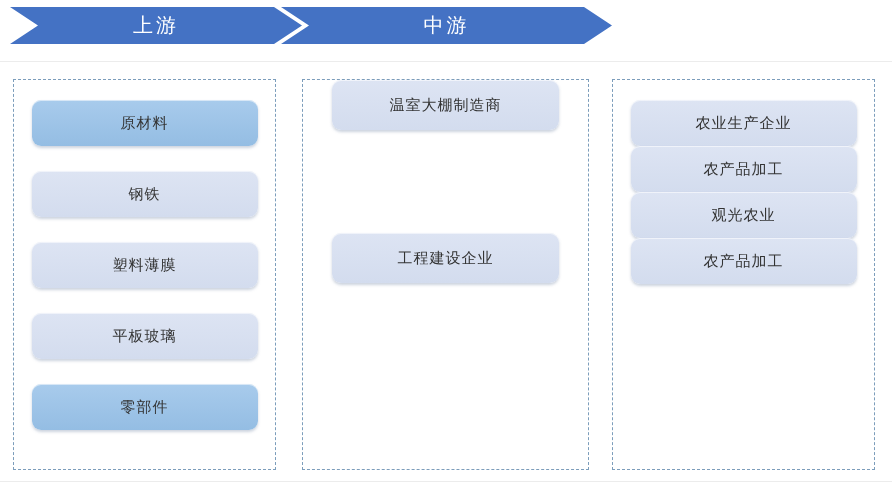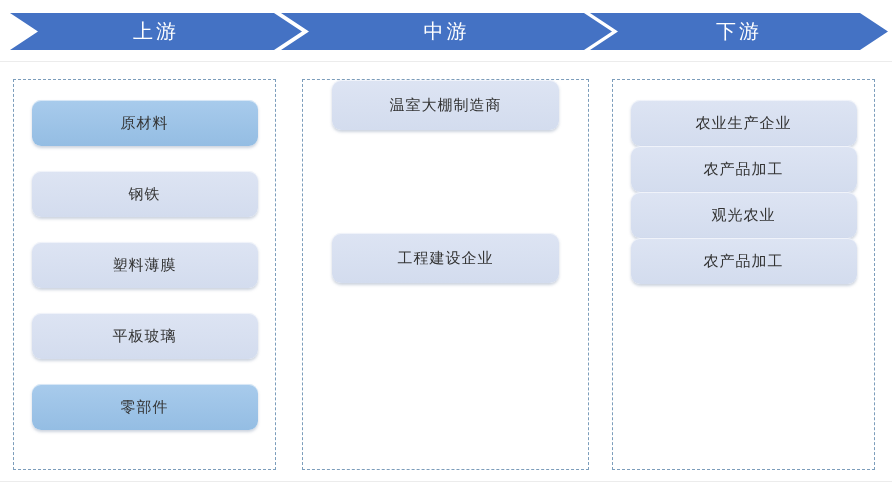--- a/index.html
+++ b/index.html
@@ -6,21 +6,21 @@
   .canvas{
     position:relative;width:892px;height:488px;background:#ffffff;overflow:hidden;
     font-family:"Liberation Sans","DejaVu Sans",sans-serif;
   }
   .hairline{position:absolute;left:0;width:892px;height:1px;background:#ececec;}
   .hairline.top{top:61px;}
   .hairline.bottom{top:481px;}
 
   
   .chevron{
-    position:absolute;top:13px;height:37px;background:#4472C4;
+    position:absolute;top:7px;height:37px;background:#4472C4;
     clip-path:polygon(0 0, calc(100% - 28px) 0, 100% 50%, calc(100% - 28px) 100%, 0 100%, 28px 50%);
     display:flex;align-items:center;justify-content:center;
     color:#ffffff;font-size:20px;letter-spacing:3px;
   }
   #chev-0{left:10px;width:292px;}
   #chev-1{left:281px;width:331px;font-family:Liberation Serif, serif;}
   #chev-2{left:590px;width:298px;}
 
   
   .col{
@@ -52,23 +52,20 @@
 
   <div class="hairline top"></div>
   <div class="hairline bottom"></div>
 
   <div class="chevron" id="chev-0">
     <span>上游</span>
   </div>
   <div class="chevron" id="chev-1">
     <span>中游</span>
   </div>
-  <div class="chevron" id="chev-2">
-    <span>下游</span>
-  </div>
 
   <div class="col" id="col-0">
     <div class="box" data-variant="dark">原材料</div>
     <div class="box" data-variant="light">钢铁</div>
     <div class="box" data-variant="light">塑料薄膜</div>
     <div class="box" data-variant="light">平板玻璃</div>
     <div class="box" data-variant="dark">零部件</div>
   </div>
 
   <div class="col" id="col-1">

